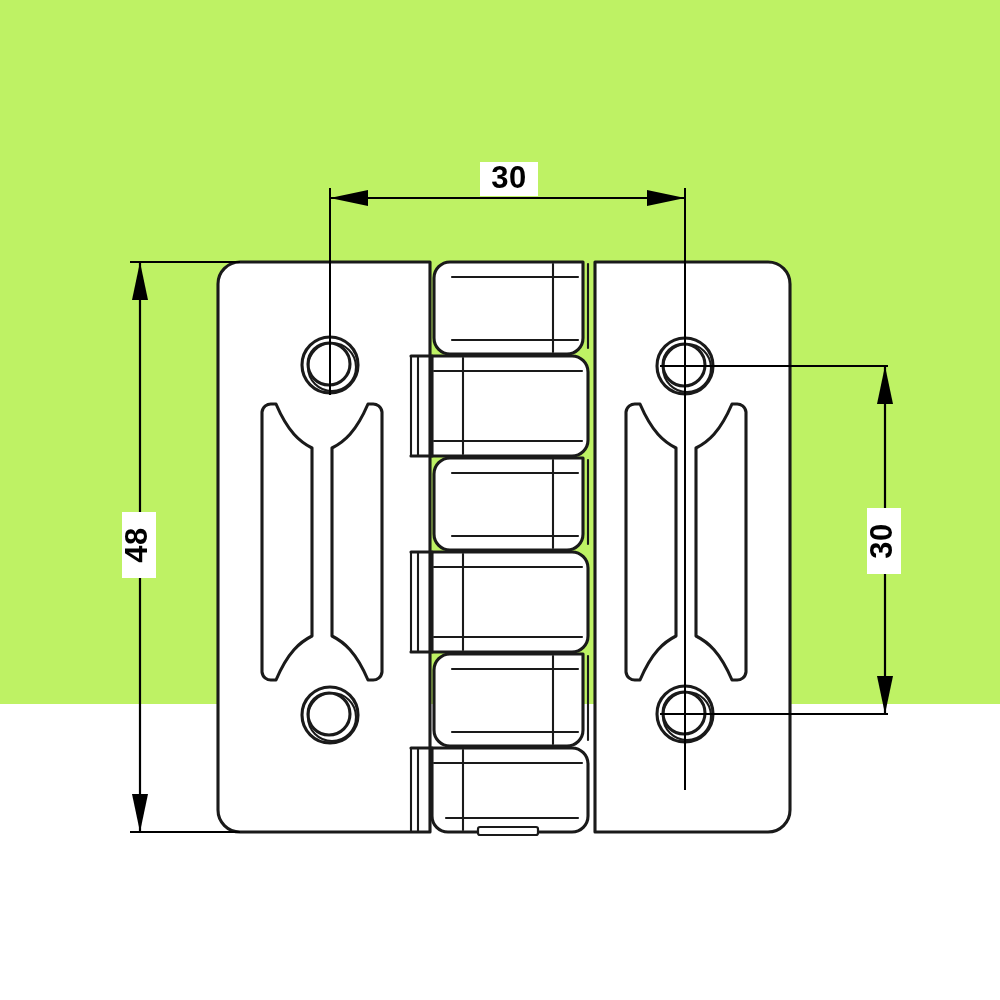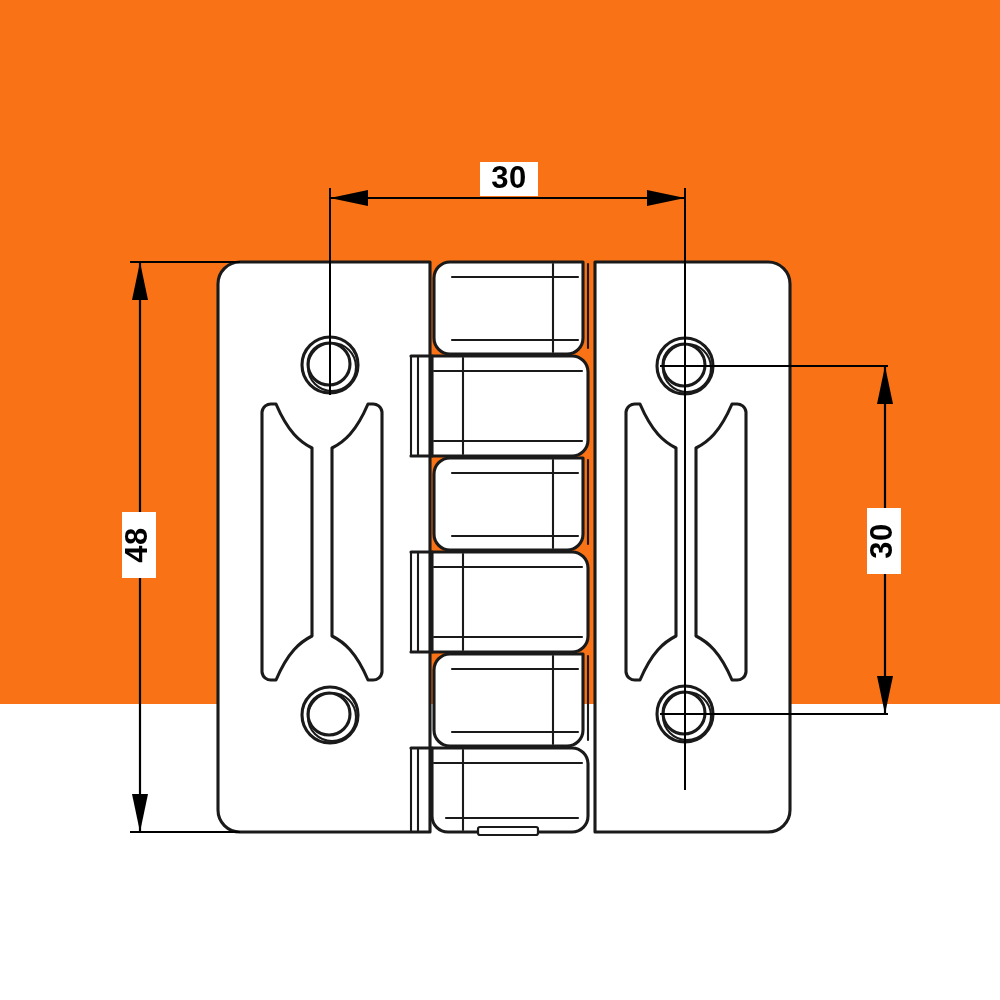--- a/index.html
+++ b/index.html
@@ -10,21 +10,21 @@
   body {
     width: 1000px;
     height: 1000px;
     font-family: "Liberation Sans", sans-serif;
     overflow: hidden;
   }
   #drawing-root {
     position: relative;
     width: 1000px;
     height: 704px;
-    background: #f97316;
+    background: #bef264;
   }
   svg.cad {
     display: block;
     width: 1000px;
     height: 1000px;
   }
   .part-line {
     fill: none;
     stroke: #1a1a1a;
     stroke-width: 3.1;

